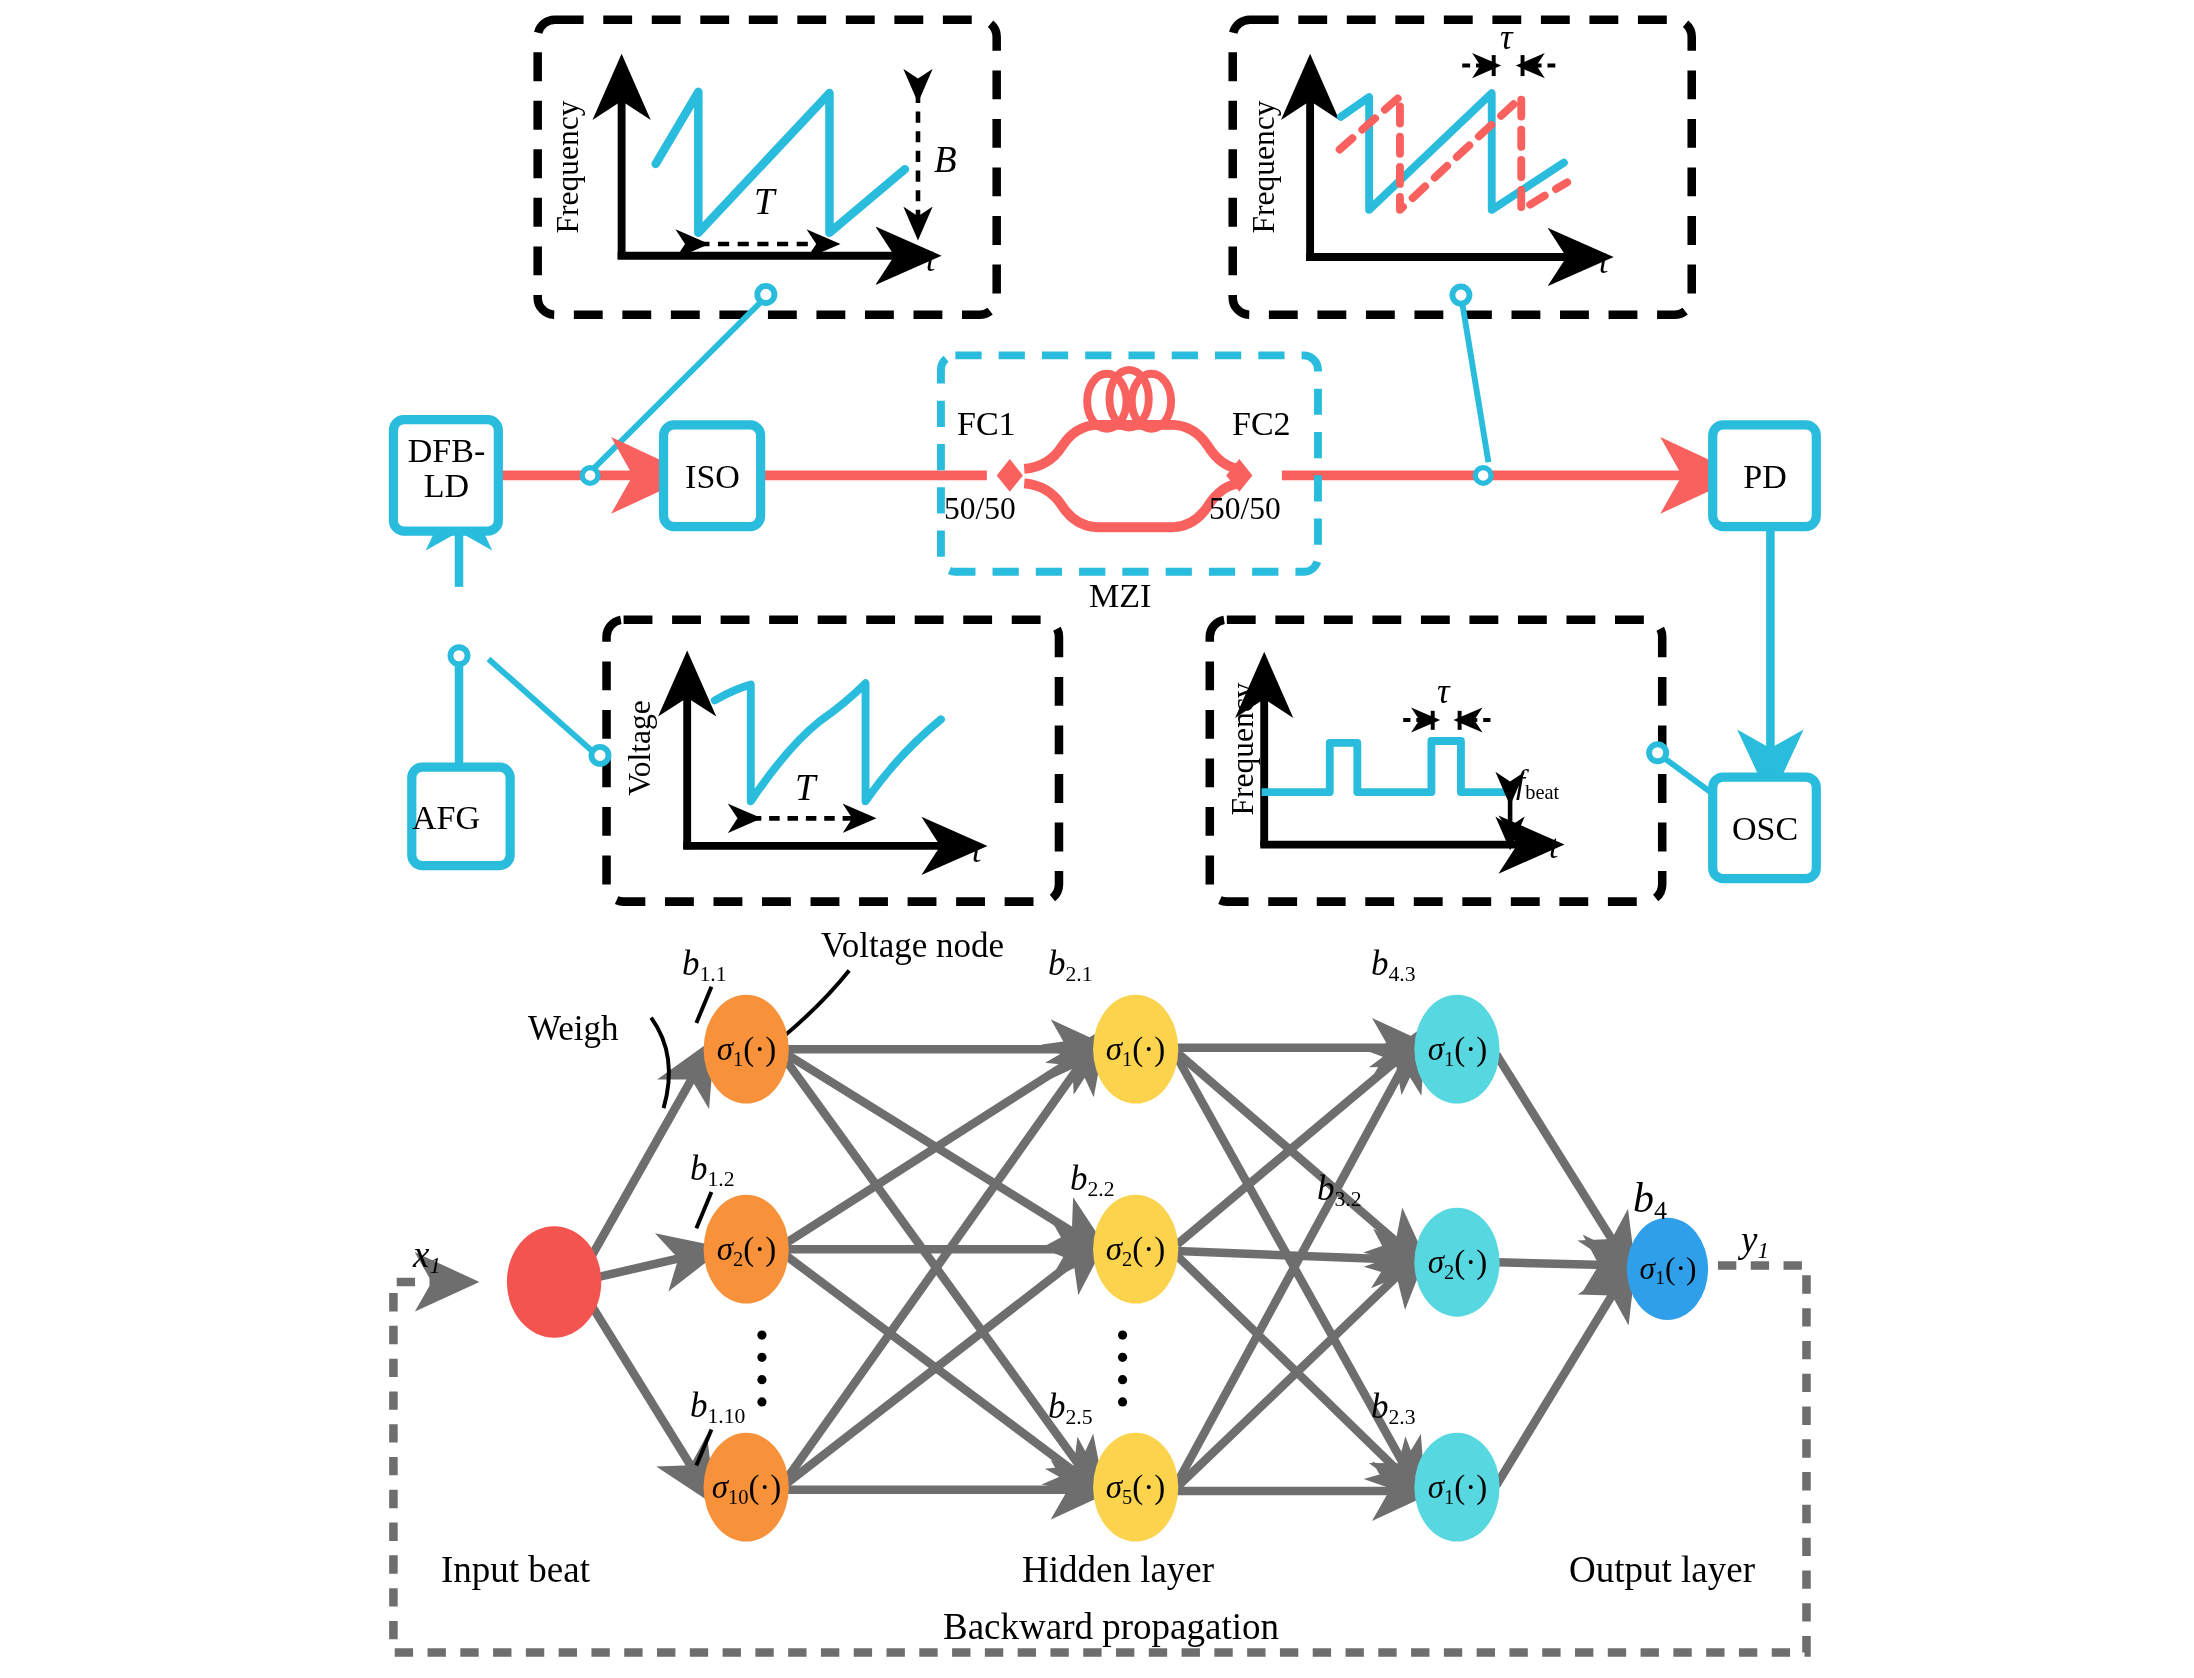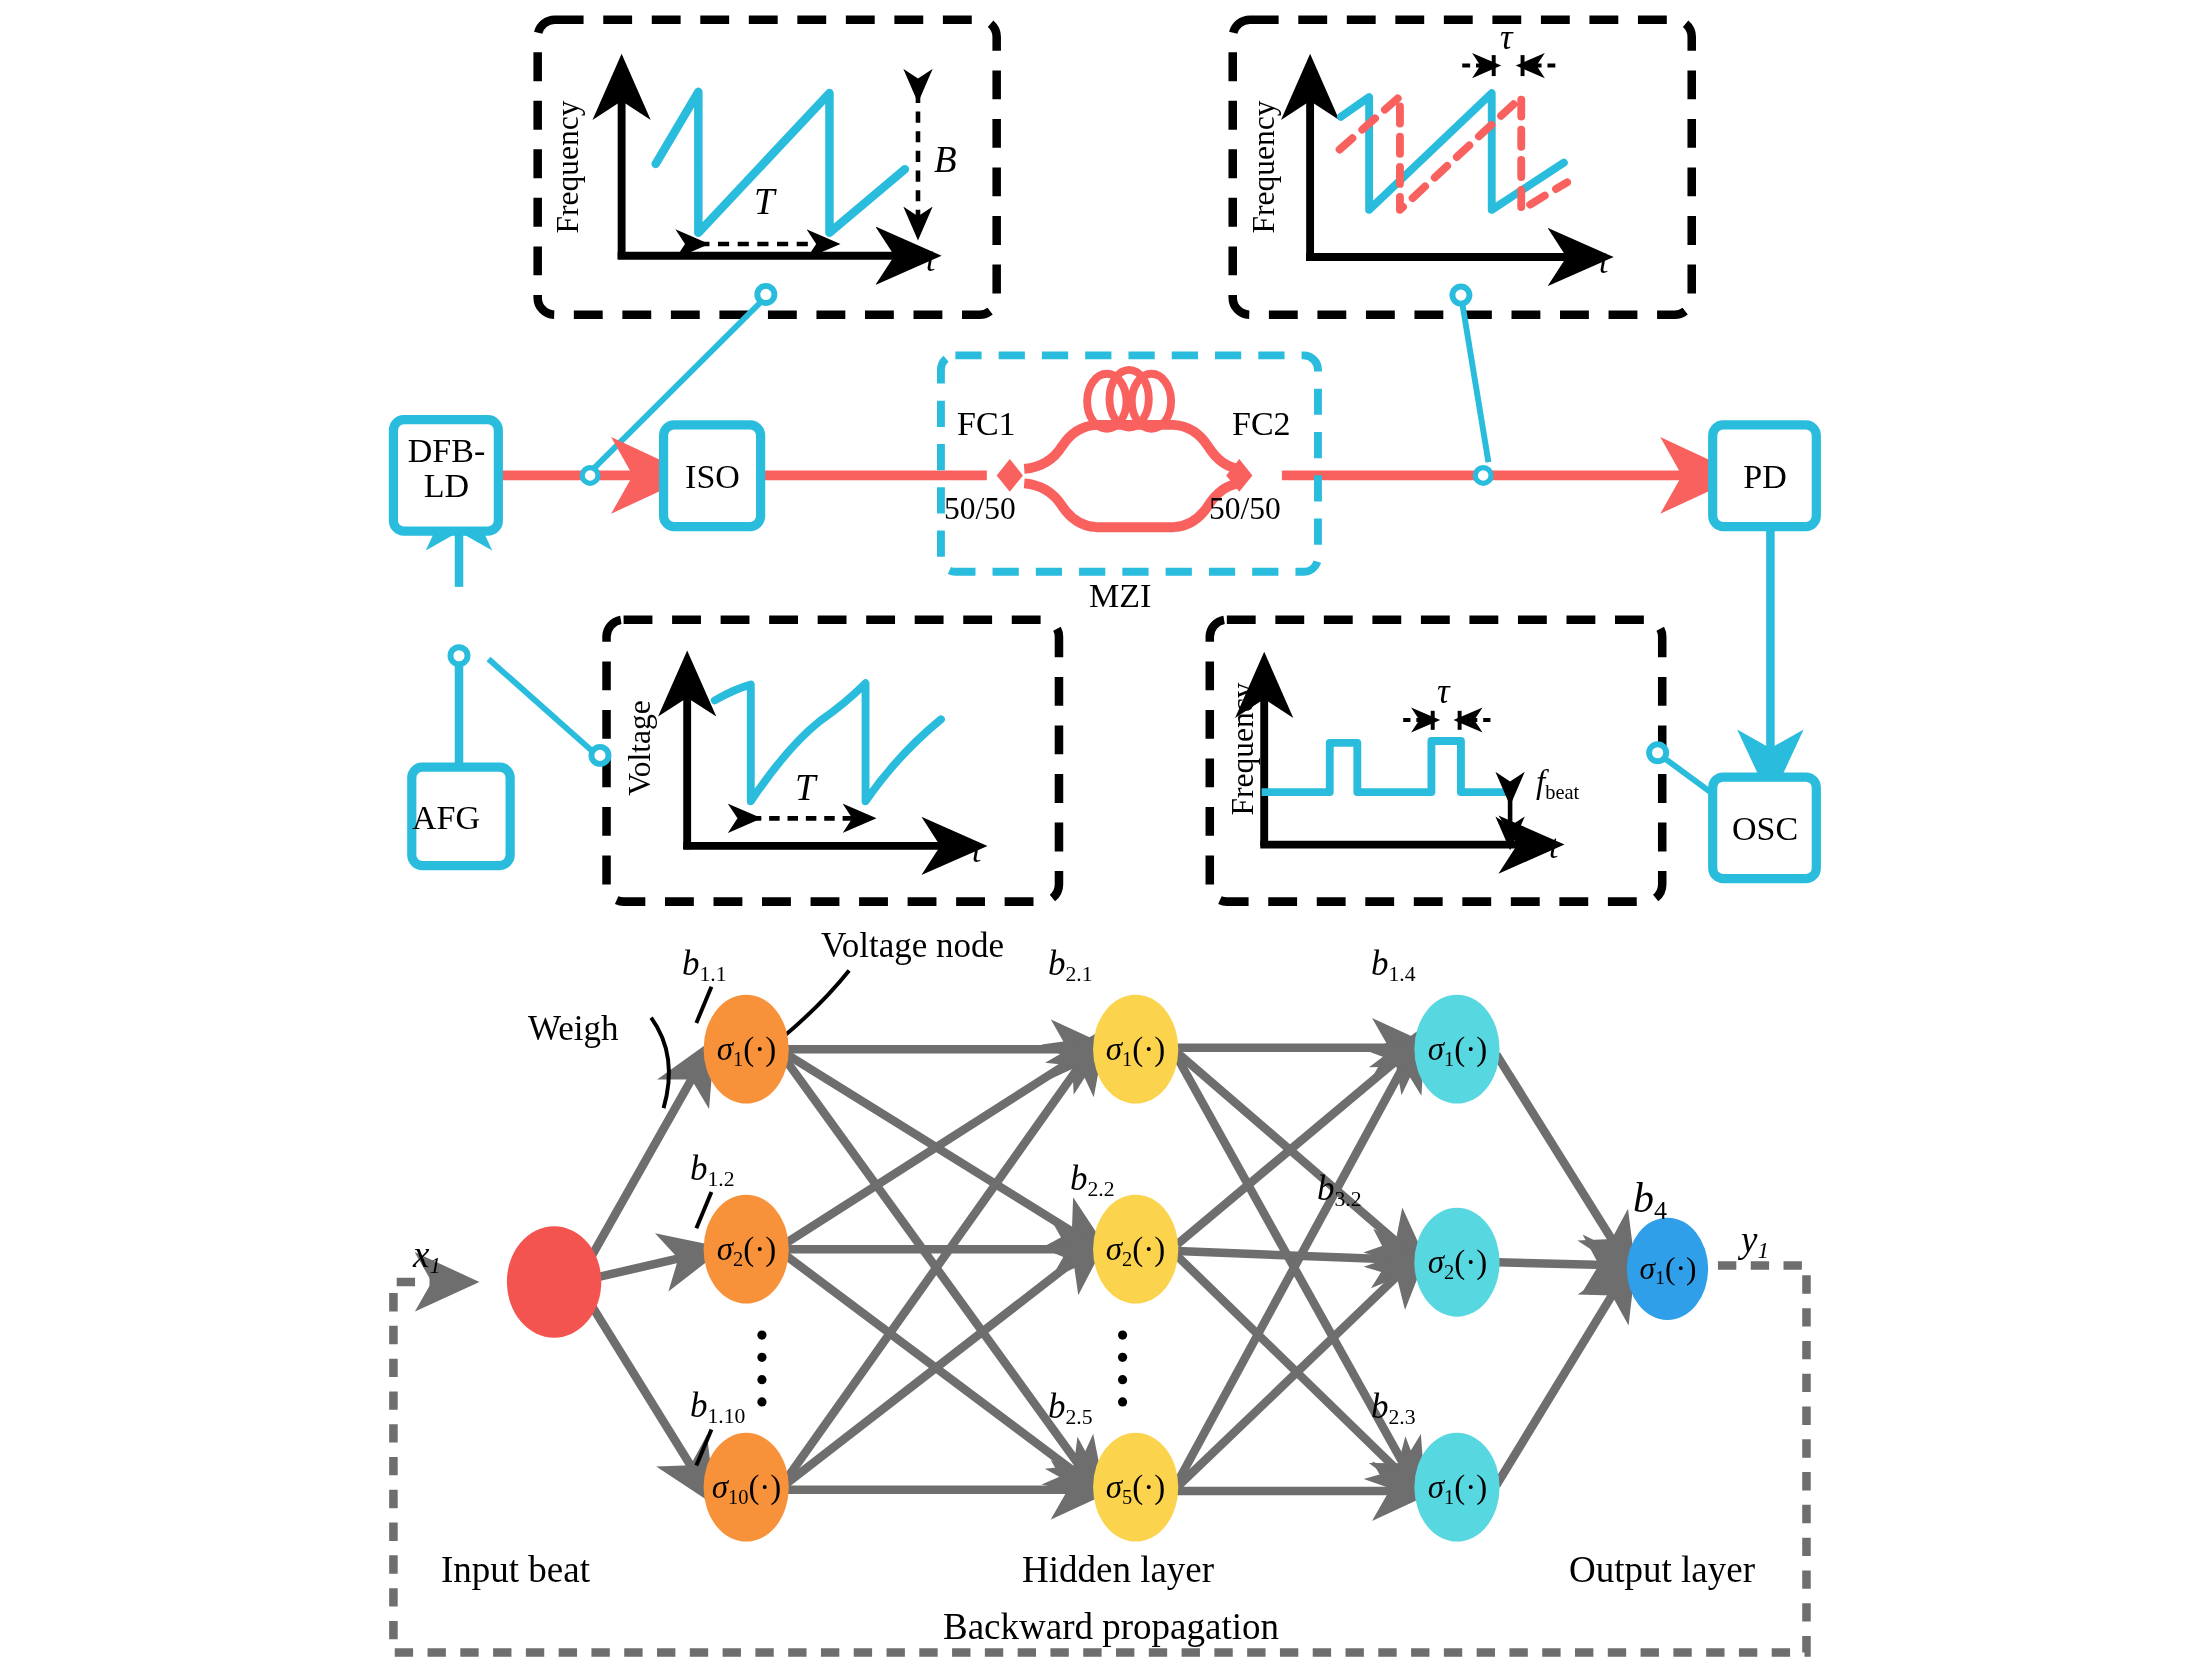--- a/index.html
+++ b/index.html
@@ -221,37 +221,37 @@
 <div class="lbl it" style="left:1599px;top:243px;font-size:34px;">t</div>
 <div class="lbl it" style="left:1500px;top:18.4px;font-size:35px;">τ</div>
 
 <div class="lbl vert" style="left:622px;top:748px;font-size:31.5px;transform:rotate(-90deg) translate(-50%,0);transform-origin:left top;">Voltage</div>
 <div class="lbl it" style="left:972px;top:832px;font-size:34px;">t</div>
 <div class="lbl it" style="left:795px;top:766px;font-size:37px;">T</div>
 
 <div class="lbl vert" style="left:1225px;top:749px;font-size:31.5px;transform:rotate(-90deg) translate(-50%,0);transform-origin:left top;">Frequency</div>
 <div class="lbl it" style="left:1549px;top:828px;font-size:34px;">t</div>
 <div class="lbl it" style="left:1437px;top:672px;font-size:35px;">τ</div>
-<div class="lbl" style="left:1516px;top:764px;font-size:33px;margin-left:20px;"><span class="it">f</span><span class="sub">beat</span></div>
+<div class="lbl" style="left:1516px;top:764px;font-size:33px;"><span class="it">f</span><span class="sub">beat</span></div>
 
 <div class="lbl" style="left:413px;top:1233px;font-size:37px;"><span class="it">x</span><span class="subit">1</span></div>
 <div class="lbl" style="left:1741px;top:1218px;font-size:37px;"><span class="it">y</span><span class="subit">1</span></div>
 
 <div class="lbl" style="left:528px;top:1009px;font-size:35px;">Weigh</div>
 <div class="lbl" style="left:821px;top:926px;font-size:35px;">Voltage node</div>
 
 <div class="lbl" style="left:682px;top:944px;font-size:35px;"><span class="it">b</span><span class="sub">1.1</span></div>
 <div class="lbl" style="left:690px;top:1149px;font-size:35px;"><span class="it">b</span><span class="sub">1.2</span></div>
 <div class="lbl" style="left:690px;top:1386px;font-size:35px;"><span class="it">b</span><span class="sub">1.10</span></div>
 
 <div class="lbl" style="left:1048px;top:944px;font-size:35px;"><span class="it">b</span><span class="sub">2.1</span></div>
 <div class="lbl" style="left:1041px;top:1159px;font-size:35px;margin-left:29px;"><span class="it">b</span><span class="sub">2.2</span></div>
 <div class="lbl" style="left:1048px;top:1387px;font-size:35px;"><span class="it">b</span><span class="sub">2.5</span></div>
 
-<div class="lbl" style="left:1371px;top:944px;font-size:35px;"><span class="it">b</span><span class="sub">1.4</span></div>
+<div class="lbl" style="left:1371px;top:944px;font-size:35px;"><span class="it">b</span><span class="sub">4.3</span></div>
 <div class="lbl" style="left:1317px;top:1169px;font-size:35px;"><span class="it">b</span><span class="sub">3.2</span></div>
 <div class="lbl" style="left:1371px;top:1387px;font-size:35px;"><span class="it">b</span><span class="sub">2.3</span></div>
 
 <div class="lbl" style="left:1633px;top:1174px;font-size:42px;"><span class="it">b</span><span class="sub">4</span></div>
 
 <div class="lbl" style="left:704px;top:1031px;width:85px;text-align:center;font-size:33px;"><span class="it">σ</span><span class="sub">1</span><span>(·)</span></div>
 <div class="lbl" style="left:704px;top:1231px;width:85px;text-align:center;font-size:33px;"><span class="it">σ</span><span class="sub">2</span><span>(·)</span></div>
 <div class="lbl" style="left:700px;top:1469px;width:93px;text-align:center;font-size:33px;"><span class="it">σ</span><span class="sub">10</span><span>(·)</span></div>
 
 <div class="lbl" style="left:1093px;top:1031px;width:85px;text-align:center;font-size:33px;"><span class="it">σ</span><span class="sub">1</span><span>(·)</span></div>

